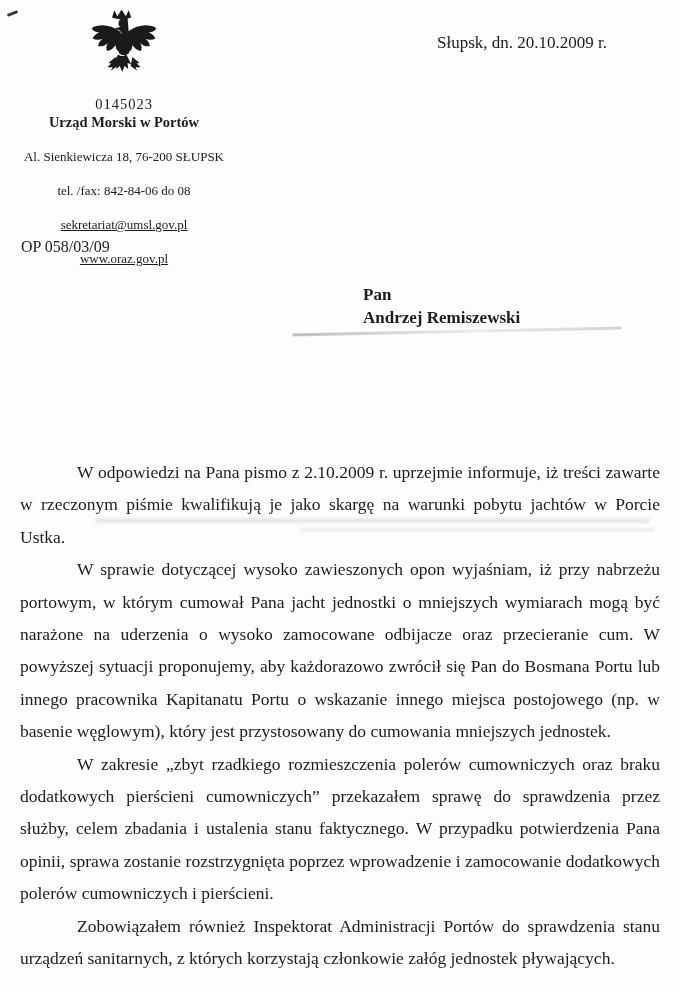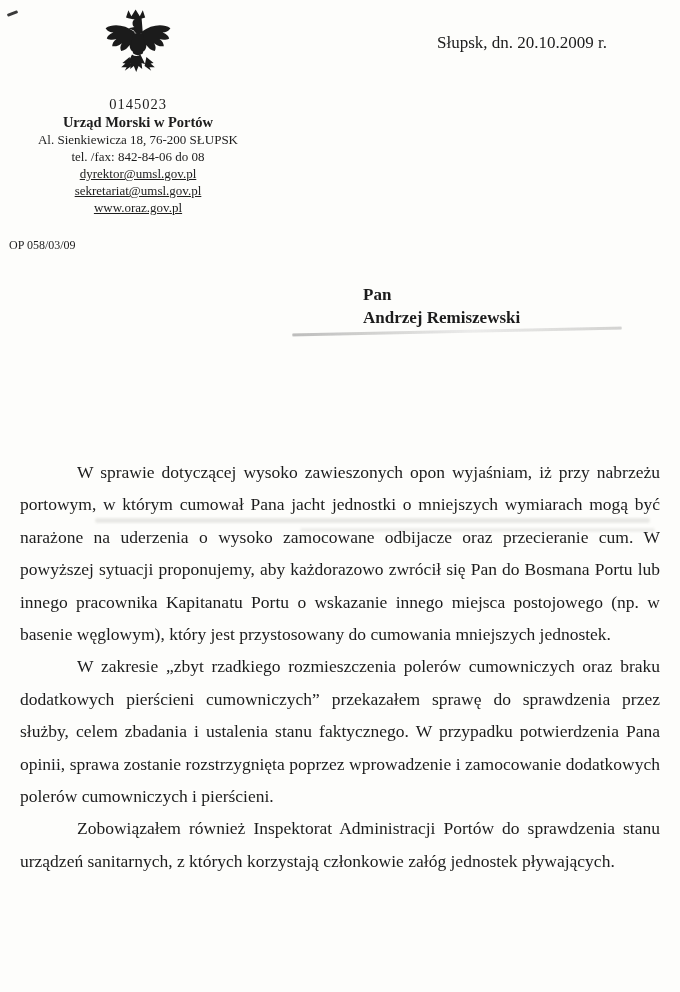--- a/index.html
+++ b/index.html
@@ -12,31 +12,31 @@
     color:#1c1c1c;
     overflow:hidden;
   }
   
   .corner-mark {
     position:absolute; top:12px; left:7px;
     width:11px; height:3px; background:#3a3a3a;
     transform:rotate(-20deg); border-radius:1px;
   }
   
-  .letterhead { position:absolute; left:14px; top:0; width:248px; text-align:center; }
+  .letterhead { position:absolute; left:0; top:0; width:248px; text-align:center; }
   .eagle { margin:8px auto 0; width:72px; height:86px; }
   .eagle svg { width:100%; height:100%; }
   .stamp-number { font-size:14.5px; margin-top:2px; letter-spacing:1px; }
   .office-name { font-size:14.5px; font-weight:bold; margin-top:1px; }
-  .office-line { font-size:13px; margin-top:1px; }
+  .office-line { font-size:13px; margin-top:18px; }
   .u { text-decoration:underline; }
   
   .dateline { position:absolute; top:33px; left:437px; font-size:17px; }
   
-  .ref { position:absolute; top:238px; left:9px; font-size:12px; }
+  .ref { position:absolute; top:238px; left:21px; font-size:16px; }
   
   .recipient {
     position:absolute; top:271px; left:363px;
     font-weight:bold; font-size:17px; line-height:23px;margin-top:12px;
   }
   .smudge {
     position:absolute; top:330px; left:292px;
     width:330px; height:3px;
     background:linear-gradient(90deg, rgba(110,110,110,.45), rgba(160,160,160,.18) 55%, rgba(140,140,140,.38));
     transform:rotate(-1.2deg); border-radius:2px; filter:blur(.5px);
@@ -71,37 +71,37 @@
           <path d="M50 76 l-8 16 6 -2 -1 10 6 -5 4 10 4 -10 6 5 -1 -10 6 2 -8 -16 q-7 5 -14 0 z"></path>
           <path d="M46 80 l-12 10 5 1 -7 6 9 0 -3 6 11 -8 z"></path>
           <path d="M74 80 l12 10 -5 1 7 6 -9 0 3 6 -11 -8 z"></path>
         </g>
       </svg>
     </div>
     <div class="stamp-number">0145023</div>
     <div class="office-name">Urząd Morski w Portów</div>
     <div class="office-line">Al. Sienkiewicza 18,  76-200 SŁUPSK</div>
     <div class="office-line">tel. /fax: 842-84-06 do 08</div>
-    <div class="office-line u">dyrektor@umsl.gov.pl</div>
     <div class="office-line u">sekretariat@umsl.gov.pl</div>
     <div class="office-line u">www.oraz.gov.pl</div>
   </div>
 
   <div class="dateline">Słupsk, dn. 20.10.2009 r.</div>
 
   <div class="ref">OP 058/03/09</div>
 
   <div class="recipient">
     <div>Pan</div>
     <div>Andrzej Remiszewski</div>
   </div>
   <div class="smudge"></div>
 
   <div class="ghost ghost-1"></div>
   <div class="ghost ghost-2"></div>
 
   <div class="body-text">
+    <p>W odpowiedzi na Pana pismo z 2.10.2009 r. uprzejmie informuje, iż treści zawarte w rzeczonym piśmie kwalifikują je jako skargę na warunki pobytu jachtów w Porcie Ustka.</p>
     <p>W sprawie dotyczącej wysoko zawieszonych opon wyjaśniam, iż przy nabrzeżu portowym, w którym  cumował Pana jacht jednostki o mniejszych wymiarach mogą być narażone na uderzenia o wysoko zamocowane odbijacze oraz  przecieranie cum. W powyższej sytuacji proponujemy, aby każdorazowo zwrócił się Pan do Bosmana Portu lub innego pracownika Kapitanatu Portu o wskazanie innego miejsca postojowego (np. w basenie węglowym), który jest przystosowany do cumowania mniejszych jednostek.</p>
     <p>W zakresie „zbyt rzadkiego rozmieszczenia polerów  cumowniczych oraz braku dodatkowych pierścieni cumowniczych”  przekazałem sprawę do sprawdzenia przez służby, celem zbadania i ustalenia stanu faktycznego. W przypadku potwierdzenia Pana opinii, sprawa zostanie rozstrzygnięta poprzez wprowadzenie i zamocowanie dodatkowych polerów cumowniczych i pierścieni.</p>
     <p>Zobowiązałem również  Inspektorat Administracji Portów do sprawdzenia stanu urządzeń sanitarnych, z których korzystają członkowie załóg jednostek pływających.</p>
   </div>
 
 </div>
 
 </body></html>

